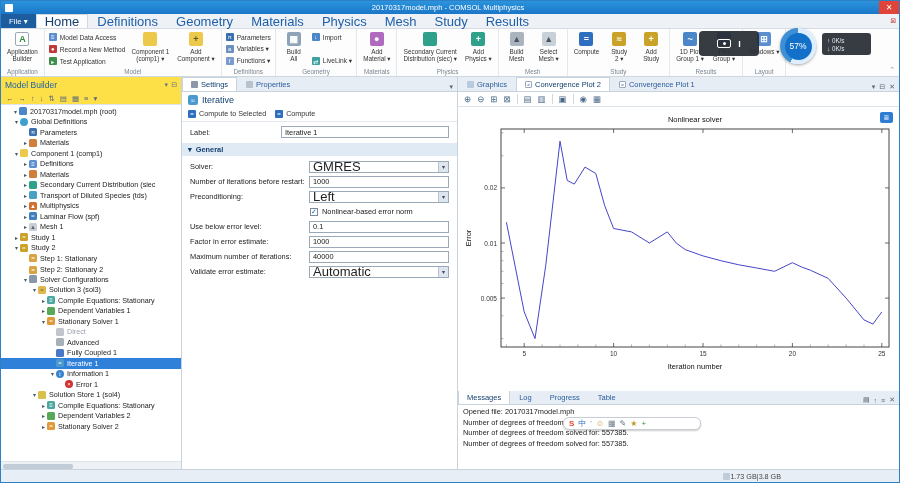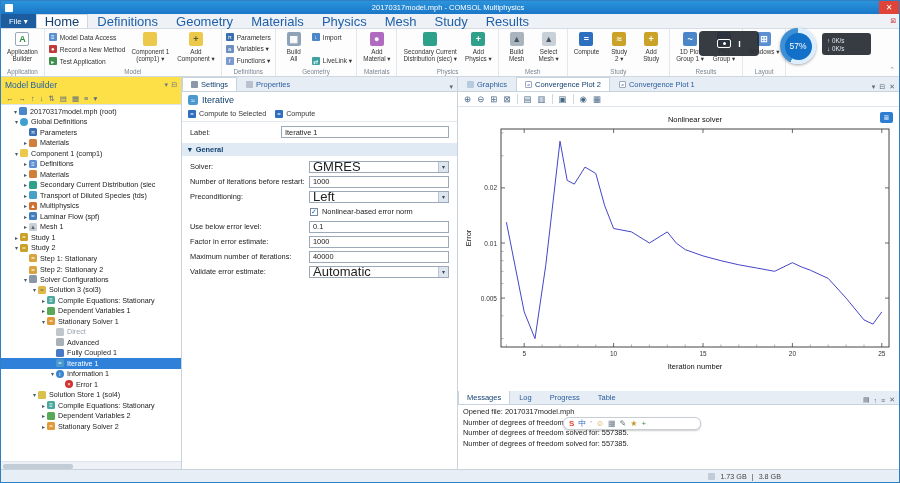--- a/index.html
+++ b/index.html
@@ -101,21 +101,21 @@
   .tend{text-anchor:end}
   .ctitle{font-size:7.5px;fill:#111;text-anchor:middle;font-family:"Liberation Sans",sans-serif}
   #plotbtn{position:absolute;right:6px;top:5px;width:13px;height:11px;background:#2d7dd2;border-radius:2px;
     color:#fff;font-size:7px;display:flex;align-items:center;justify-content:center}
   
   #msgtabs{height:14px}
   #msgbody{height:64px;border-top:none;background:#fff;padding:2px 5px;overflow:hidden}
   .msgline{font-size:7.4px;line-height:10.5px;color:#222;white-space:nowrap}
   
   #statusbar{position:absolute;left:0;right:0;bottom:0;height:13px;background:#e8eef5;border-top:1px solid #c9d3de;
-    display:flex;align-items:center;justify-content:flex-end;padding-right:118px;gap:5px;color:#444;font-size:7.2px}
+    display:flex;align-items:center;justify-content:flex-end;padding-right:118px;color:#444;font-size:7.2px}
   #statusbar .chip{width:7px;height:7px;background:#c2ccd6;border-radius:1px}
   
   #recorder{position:absolute;left:698px;top:30px;width:60px;height:25px;background:rgba(40,44,52,.93);
     border-radius:4px;display:flex;align-items:center;justify-content:center;gap:7px;color:#fff;z-index:40}
   #recorder .cam{width:14px;height:9px;border:1px solid #fff;border-radius:2px;position:relative}
   #recorder .cam::after{content:"";position:absolute;left:4.5px;top:2px;width:3px;height:3px;border-radius:50%;background:#fff}
   #recorder .rl{font-size:9px;font-weight:bold}
   #gauge{position:absolute;left:779px;top:27px;width:36px;height:36px;border-radius:50%;z-index:41;
     background:conic-gradient(#dceeff 0 57%,#3f8fd4 57% 100%);display:flex;align-items:center;justify-content:center;
     box-shadow:0 1px 3px rgba(0,0,0,.35)}

